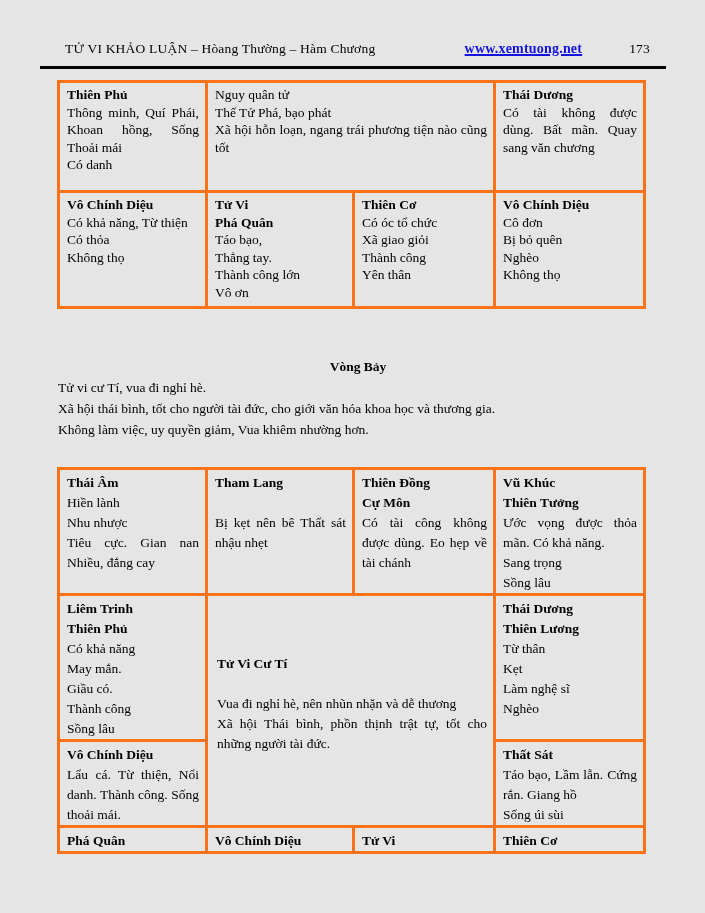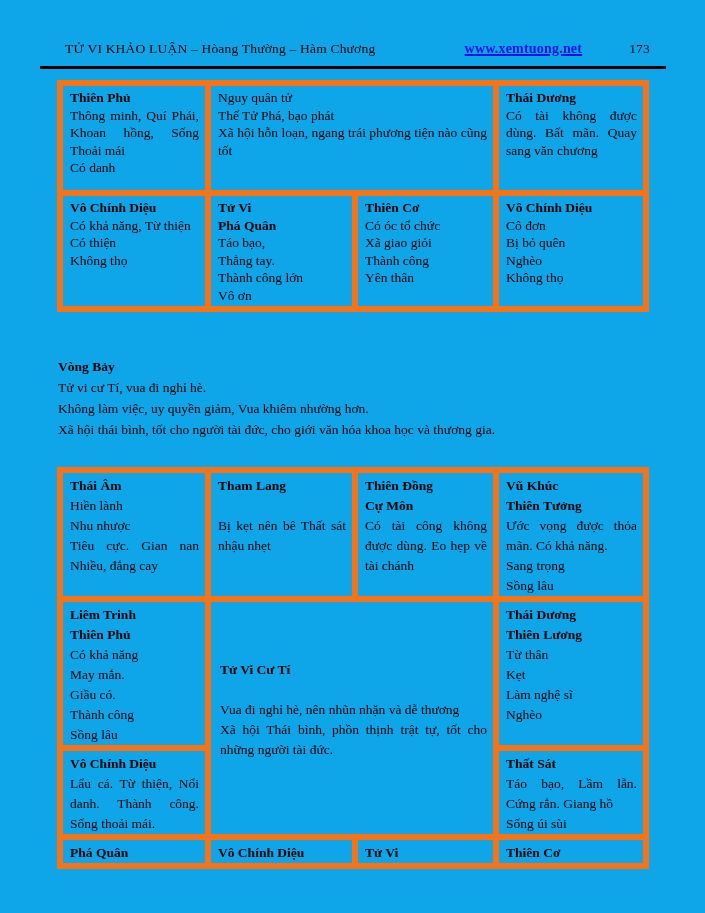--- a/index.html
+++ b/index.html
@@ -1,17 +1,17 @@
 <!DOCTYPE html>
 <html><head>
 <meta charset="utf-8">
 <style>
   html,body{margin:0;padding:0;background:#ffffff;}
   .page{
-    position:relative; width:705px; height:913px; background:#0ea5e9;
+    position:relative; width:705px; height:913px; background:#e5e5e5;
     font-family:"Liberation Serif","DejaVu Serif",serif; color:#000;
     overflow:hidden;
   }
   
   .hdr{
     position:absolute; top:41px; left:65px; width:585px;
     display:flex; align-items:baseline;
     font-size:13.5px; letter-spacing:.2px; white-space:nowrap;
   }
   .hdr .title{flex:0 0 auto;}
@@ -25,36 +25,36 @@
   .rule{position:absolute; top:66px; left:40px; width:626px; height:3px; background:#000;}
 
   
   table.grid{
     border-collapse:collapse; table-layout:fixed; position:absolute; left:57px;
     width:586px; font-size:13.5px;
   }
   table.t1{top:80px;}
   table.t2{top:467px;}
   td{
-    border:6px solid #f97316; vertical-align:top; overflow:hidden;
+    border:3px solid #f97316; vertical-align:top; overflow:hidden;
     padding:3px 6px 0 7px;
   }
   .t1 td{line-height:17.6px;}
   .t2 td{line-height:20px;}
   .t1 tr.r1{height:110px;} .t1 tr.r2{height:116px;}
   .t2 tr.r1{height:111px;} .t2 tr.r2{height:140px;} .t2 tr.r3{height:85px;} .t2 tr.r4{height:24px;}
   .ttl .ln{font-weight:700;}
   .body .ln{text-align:justify;}
   .t1 .ln:empty{min-height:17.6px;}
   .t2 .ln:empty{min-height:20px;}
   td.center-merged{padding-top:58px; padding-left:9px;}
 
   
   .section{position:absolute; top:356px; left:58px; width:600px; font-size:13.5px; line-height:21px;}
-  .section .sec-h{font-weight:700;}
+  .section .sec-h{font-weight:700;text-align:center;}
 </style>
 </head>
 <body>
 
 <div class="page">
 
   <div class="hdr">
     <span class="title">TỬ VI KHẢO LUẬN – Hòang Thường – Hàm Chương</span>
     <span class="spacer"></span>
     <a class="weblink">www.xemtuong.net</a>
@@ -96,21 +96,21 @@
             </div>
       </td>
     </tr>
     <tr class="r2">
       <td>
         <div class="ttl">
               <div class="ln">Vô Chính Diệu</div>
             </div>
         <div class="body">
               <div class="ln">Có khả năng, Từ thiện</div>
-              <div class="ln">Có thiện</div>
+              <div class="ln">Có thỏa</div>
               <div class="ln">Không thọ</div>
             </div>
       </td>
       <td>
         <div class="ttl">
               <div class="ln">Tử Vi</div>
               <div class="ln">Phá Quân</div>
             </div>
         <div class="body">
               <div class="ln">Táo bạo,</div>
@@ -142,22 +142,22 @@
             </div>
       </td>
     </tr>
   </tbody>
     </table>
 
   <div class="section">
     <div class="sec-h">Vòng Bảy</div>
     <div class="sec-body">
         <div class="ln">Tử vi cư Tí, vua đi nghỉ hè.</div>
+        <div class="ln">Xã hội thái bình, tốt cho người tài đức, cho giới văn hóa khoa học và thương gia.</div>
         <div class="ln">Không làm việc, uy quyền giảm, Vua khiêm nhường hơn.</div>
-        <div class="ln">Xã hội thái bình, tốt cho người tài đức, cho giới văn hóa khoa học và thương gia.</div>
       </div>
   </div>
 
   <table class="grid t2">
     <colgroup>
         <col style="width:148px">
         <col style="width:147px">
         <col style="width:141px">
         <col style="width:150px">
       </colgroup>

